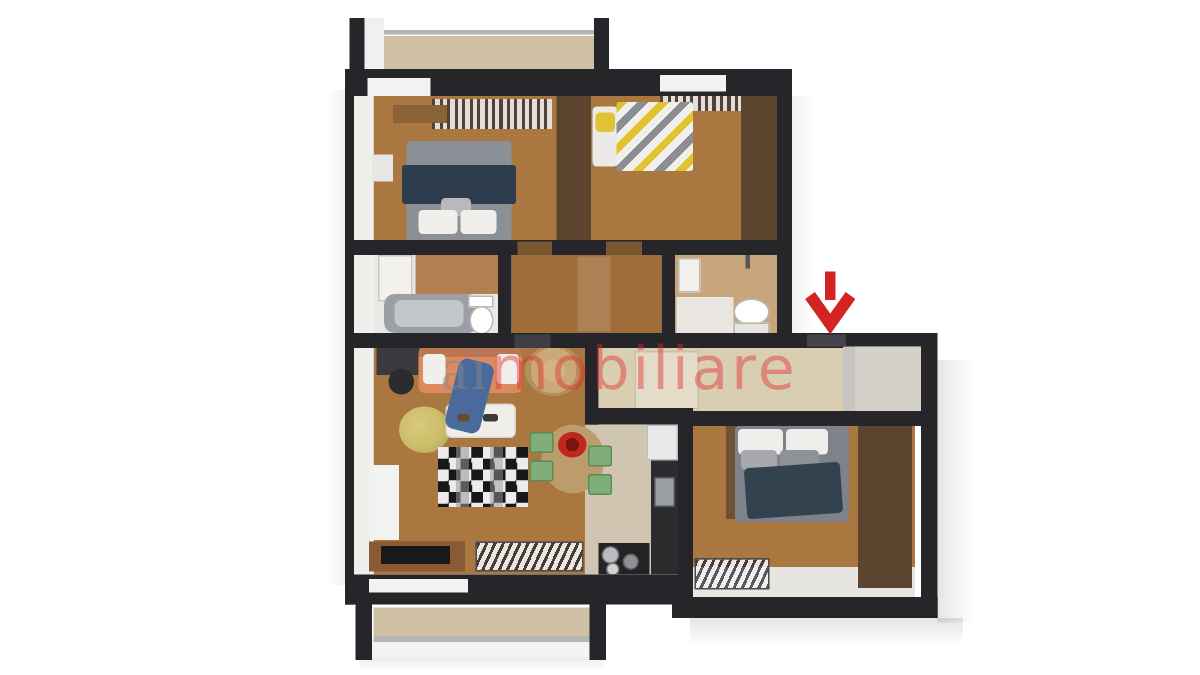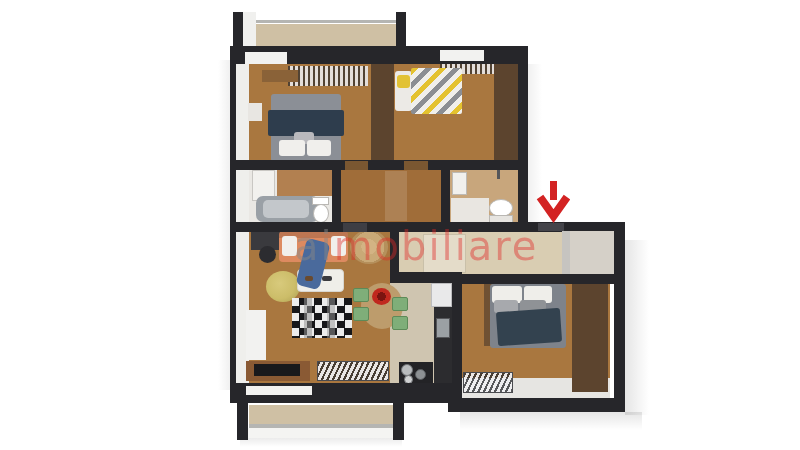--- a/index.html
+++ b/index.html
@@ -160,21 +160,21 @@
 
   <div class="abs" style="left:245px;top:52px;width:42px;height:12px;background:#f2f2f0;z-index:6"></div>
   <div class="abs" style="left:440px;top:50px;width:44px;height:11px;background:#f2f2f0;z-index:6"></div>
   <div class="abs" style="left:246px;top:386px;width:66px;height:9px;background:#f2f2f0;z-index:6"></div>
   <div class="abs" style="left:345px;top:161px;width:23px;height:9px;background:#7a5731;z-index:6"></div>
   <div class="abs" style="left:404px;top:161px;width:24px;height:9px;background:#7a5731;z-index:6"></div>
   <div class="abs" style="left:343px;top:223px;width:24px;height:9px;background:#3e3e44;z-index:6"></div>
   <div class="abs" style="left:538px;top:223px;width:26px;height:8px;background:#44444a;z-index:6"></div>
 
   <div id="watermark">
-    <span style="color: rgba(134, 134, 134, 0.5);">ai</span><span style="color: rgba(223, 38, 38, 0.42); text-align: center;">mobiliare</span>
+    <span style="color: rgba(134, 134, 134, 0.5); font-family: Liberation Serif, serif;">ai</span><span style="color: rgba(223, 38, 38, 0.42); text-align: center;">mobiliare</span>
   </div>
 
   <svg class="abs" style="left:534px;top:178px;z-index:8" width="36" height="46" viewBox="0 0 36 46">
     <line x1="19.5" y1="3" x2="19.5" y2="22" stroke="#d32323" stroke-width="7"></line>
     <polyline points="6,19 19.5,38 33,19" fill="none" stroke="#d32323" stroke-width="8"></polyline>
   </svg>
 
 </div>
 
 </body></html>

